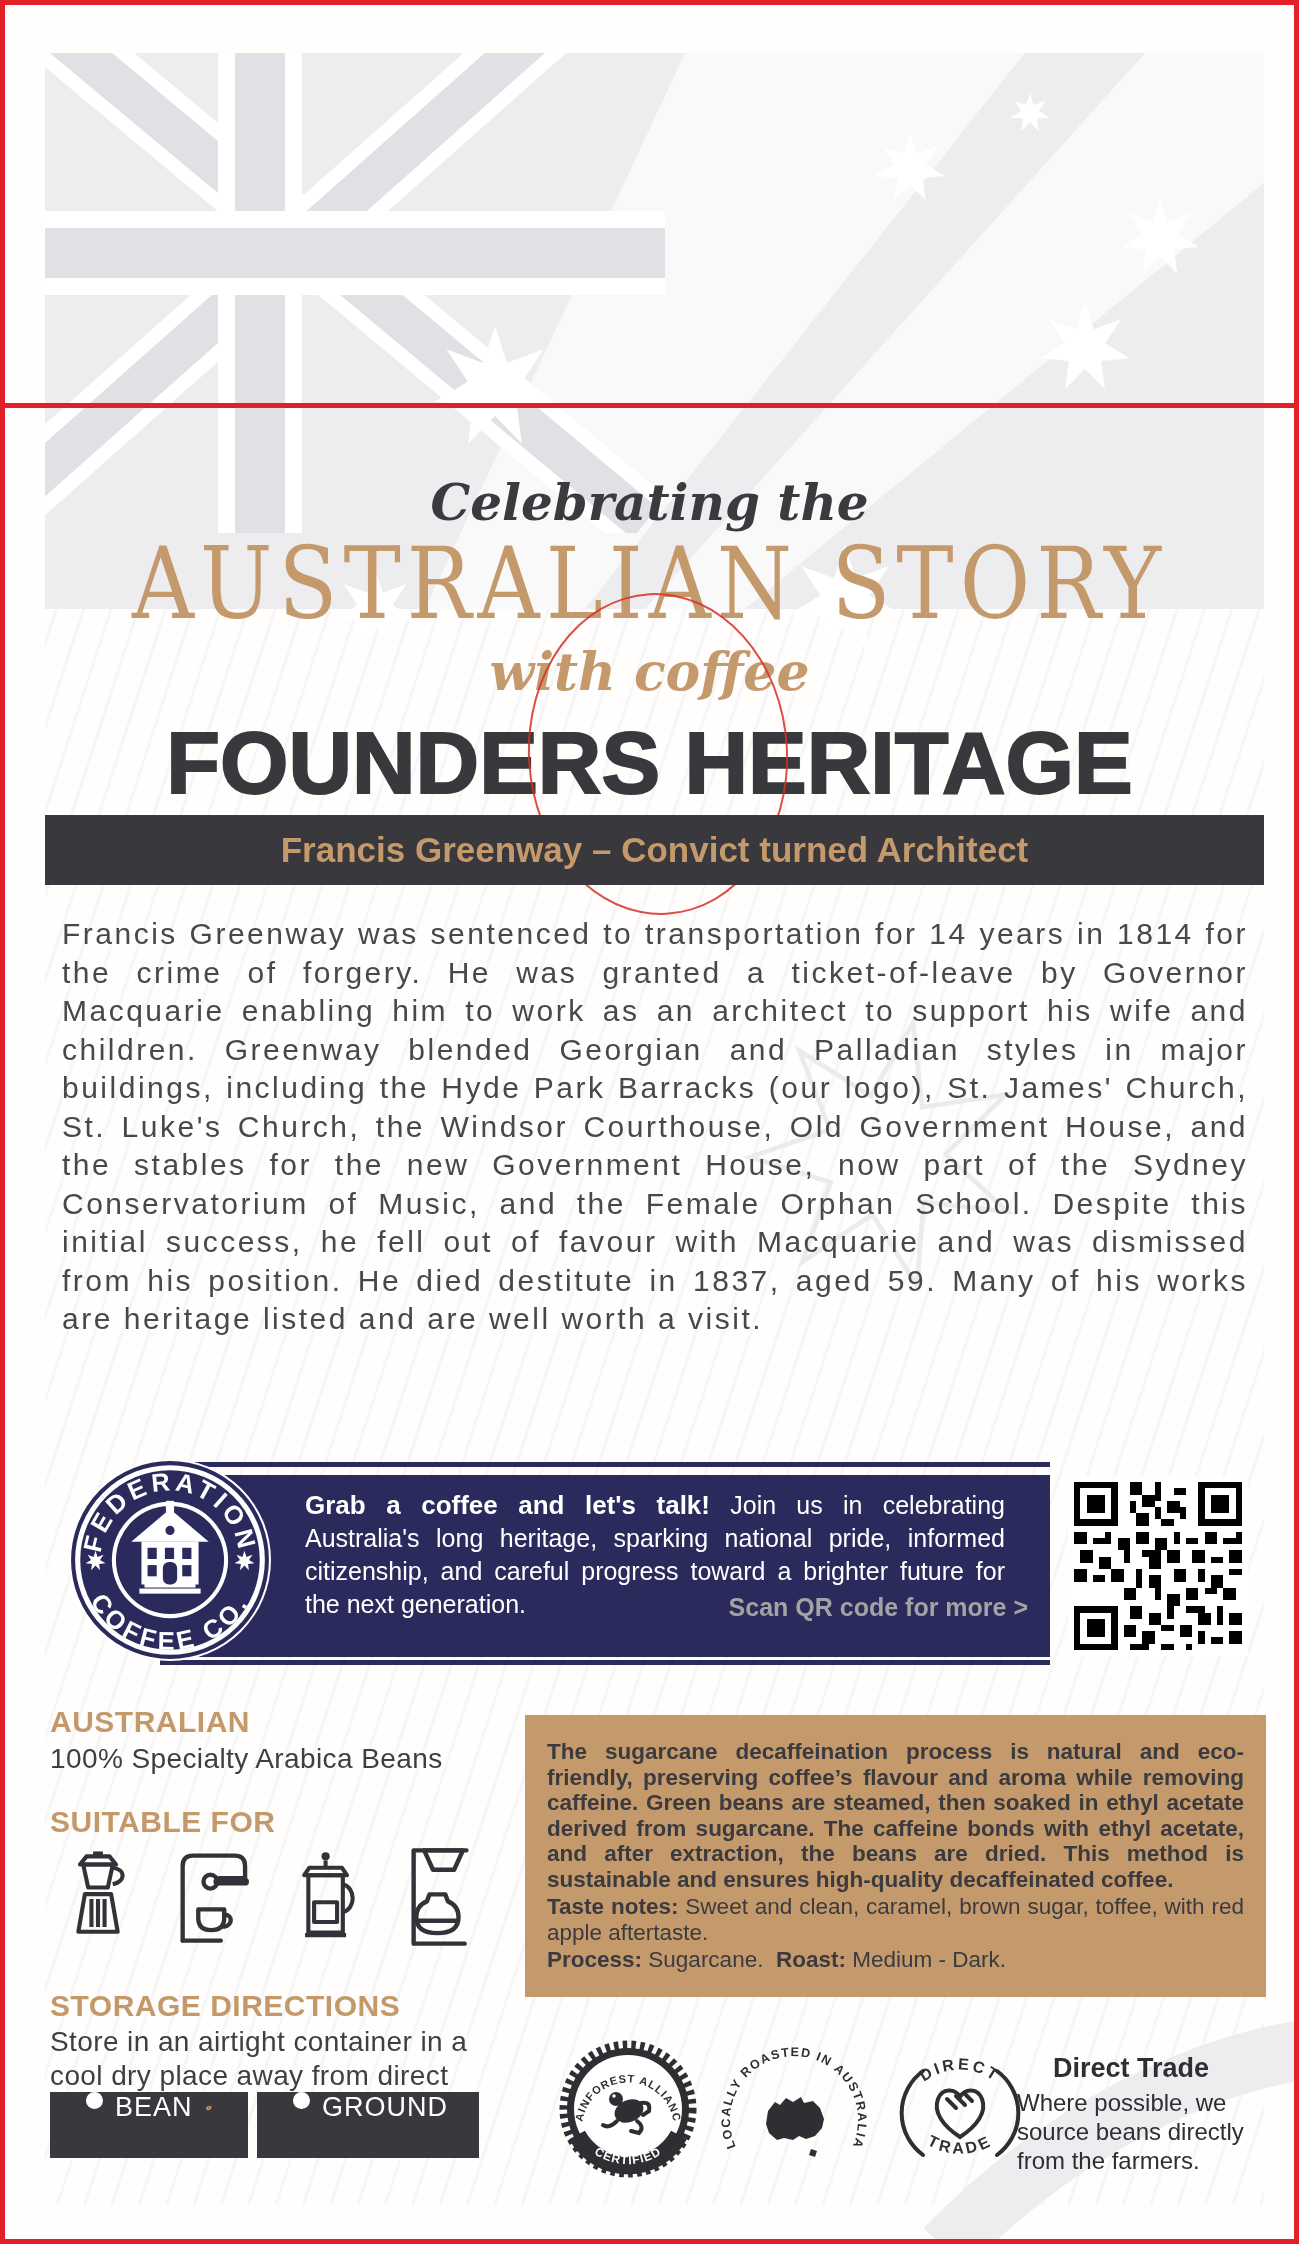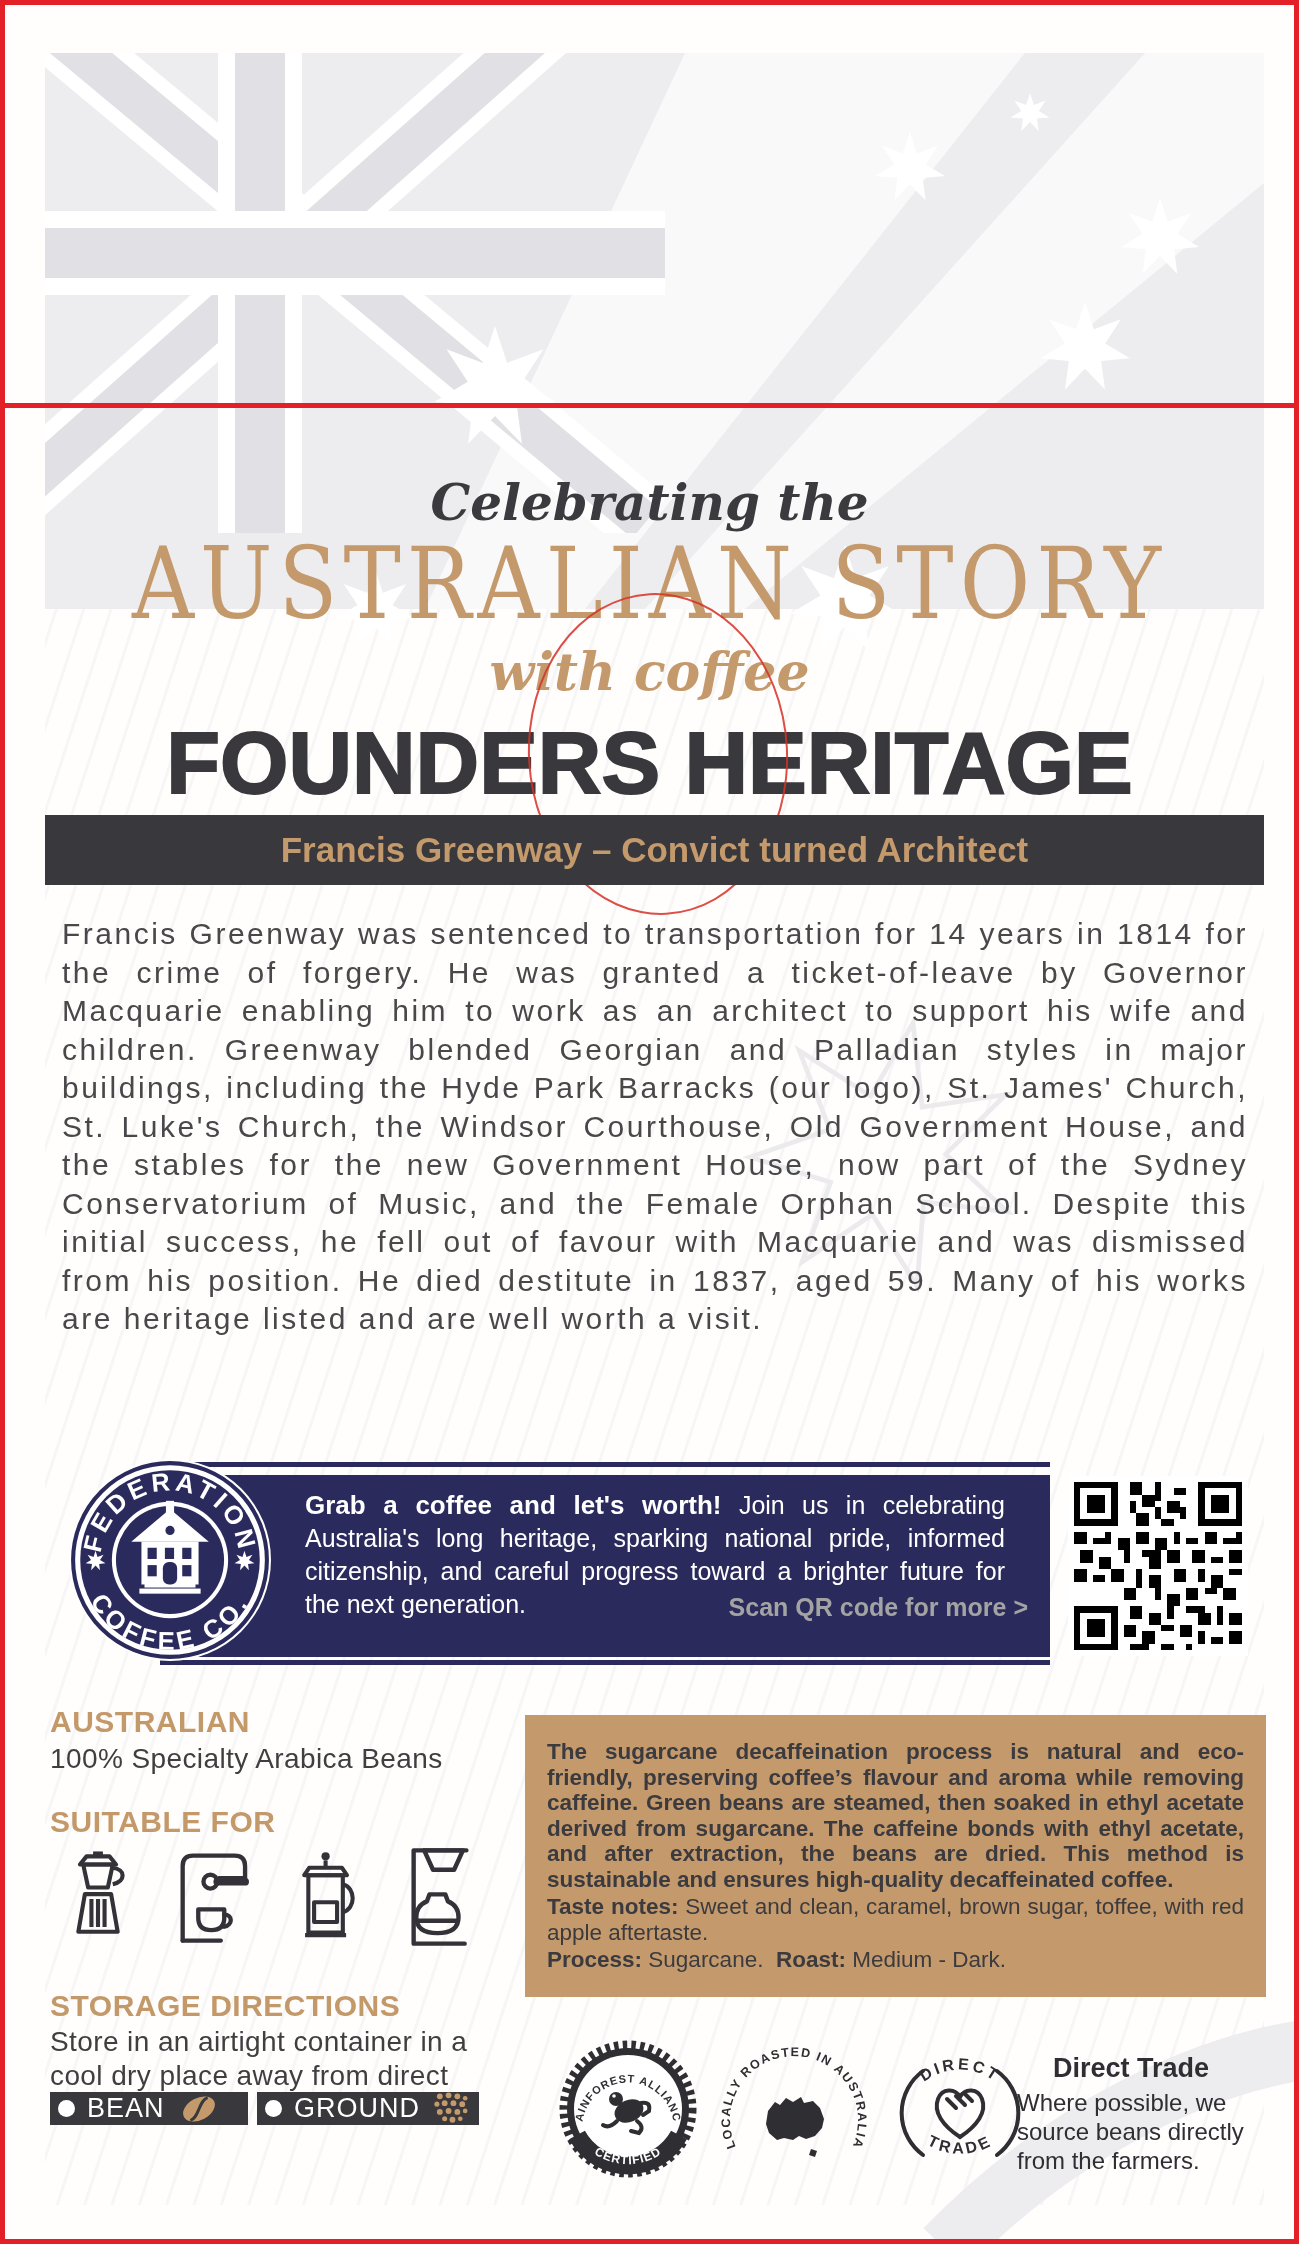--- a/index.html
+++ b/index.html
@@ -38,22 +38,22 @@
   .qr{left:1063px;top:1471px;}
   
   .gold-heading{color:#c3996a;font-size:30px;font-weight:700;letter-spacing:.5px;}
   .plain-text{color:#3f3f41;font-size:28px;letter-spacing:.4px;}
   .ingredients-h{left:45px;top:1700px;}
   .ingredients-t{left:45px;top:1738px;}
   .suitable-h{left:45px;top:1800px;}
   .brew-row{left:52px;top:1838px;width:430px;display:flex;gap:24px;align-items:flex-end;}
   .storage-h{left:45px;top:1984px;}
   .storage-t{left:45px;top:2020px;width:430px;line-height:34px;}
-  .fmt-btn{top:2087px;height:33px;background:#39383c;display:flex;align-items:center;
-           gap:12px;padding:0 8px;box-sizing:border-box;}
+  .fmt-btn{top:2087px;height:66px;background:#39383c;display:flex;
+           gap:12px;padding:0 36px;box-sizing:border-box;}
   .fmt-bean{left:45px;width:198px;}
   .fmt-ground{left:252px;width:222px;}
   .fmt-dot{width:17px;height:17px;border-radius:50%;background:#fff;flex:0 0 auto;}
   .fmt-label{color:#fff;font-size:27px;letter-spacing:1px;}
   
   .decaf-box{left:520px;top:1710px;width:741px;height:282px;background:#c49a6c;
              box-sizing:border-box;padding:24px 22px;color:#3b3a3e;font-size:22.5px;
              line-height:25.5px;font-weight:700;text-align:justify;}
   .decaf-box .reg{font-weight:400;}
   .decaf-line{margin-top:2px;}
@@ -118,21 +118,21 @@
   <div class="abs script-line script-bottom">with coffee</div>
   <div class="abs product-title">FOUNDERS HERITAGE</div>
   <div class="abs stamp-ellipse"></div>
   <div class="abs sub-banner">Francis Greenway – Convict turned Architect</div>
 
   <div class="abs story">Francis Greenway was sentenced to transportation for 14 years in 1814 for the crime of forgery. He was granted a ticket-of-leave by Governor Macquarie enabling him to work as an architect to support his wife and children. Greenway blended Georgian and Palladian styles in major buildings, including the Hyde Park Barracks (our logo), St. James' Church, St. Luke's Church, the Windsor Courthouse, Old Government House, and the stables for the new Government House, now part of the Sydney Conservatorium of Music, and the Female Orphan School. Despite this initial success, he fell out of favour with Macquarie and was dismissed from his position. He died destitute in 1837, aged 59. Many of his works are heritage listed and are well worth a visit.</div>
 
   <div class="abs cta-rule" style="top:1457px;"></div>
   <div class="abs cta-rule" style="top:1655px;"></div>
   <div class="abs cta-box">
-    <div class="cta-text"><span class="cta-bold">Grab a coffee and let's worth!</span> <span>Join us in celebrating Australia's long heritage, sparking national pride, informed citizenship, and careful progress toward a brighter future for the next generation.</span></div>
+    <div class="cta-text"><span class="cta-bold">Grab a coffee and let's talk!</span> <span>Join us in celebrating Australia's long heritage, sparking national pride, informed citizenship, and careful progress toward a brighter future for the next generation.</span></div>
     <div class="cta-qr-label">Scan QR code for more &gt;</div>
   </div>
 
   <svg class="abs logo" width="204" height="204" viewBox="0 0 200 200">
     <defs>
       <path id="logoTop" d="M 32,100 A 68,68 0 0 1 168,100"></path>
       <path id="logoBot" d="M 12,100 A 88,88 0 0 0 188,100"></path>
     </defs>
     <circle cx="100" cy="100" r="99" fill="#fff"></circle>
     <circle cx="100" cy="100" r="95" fill="none" stroke="#2b2a5c" stroke-width="4"></circle>

